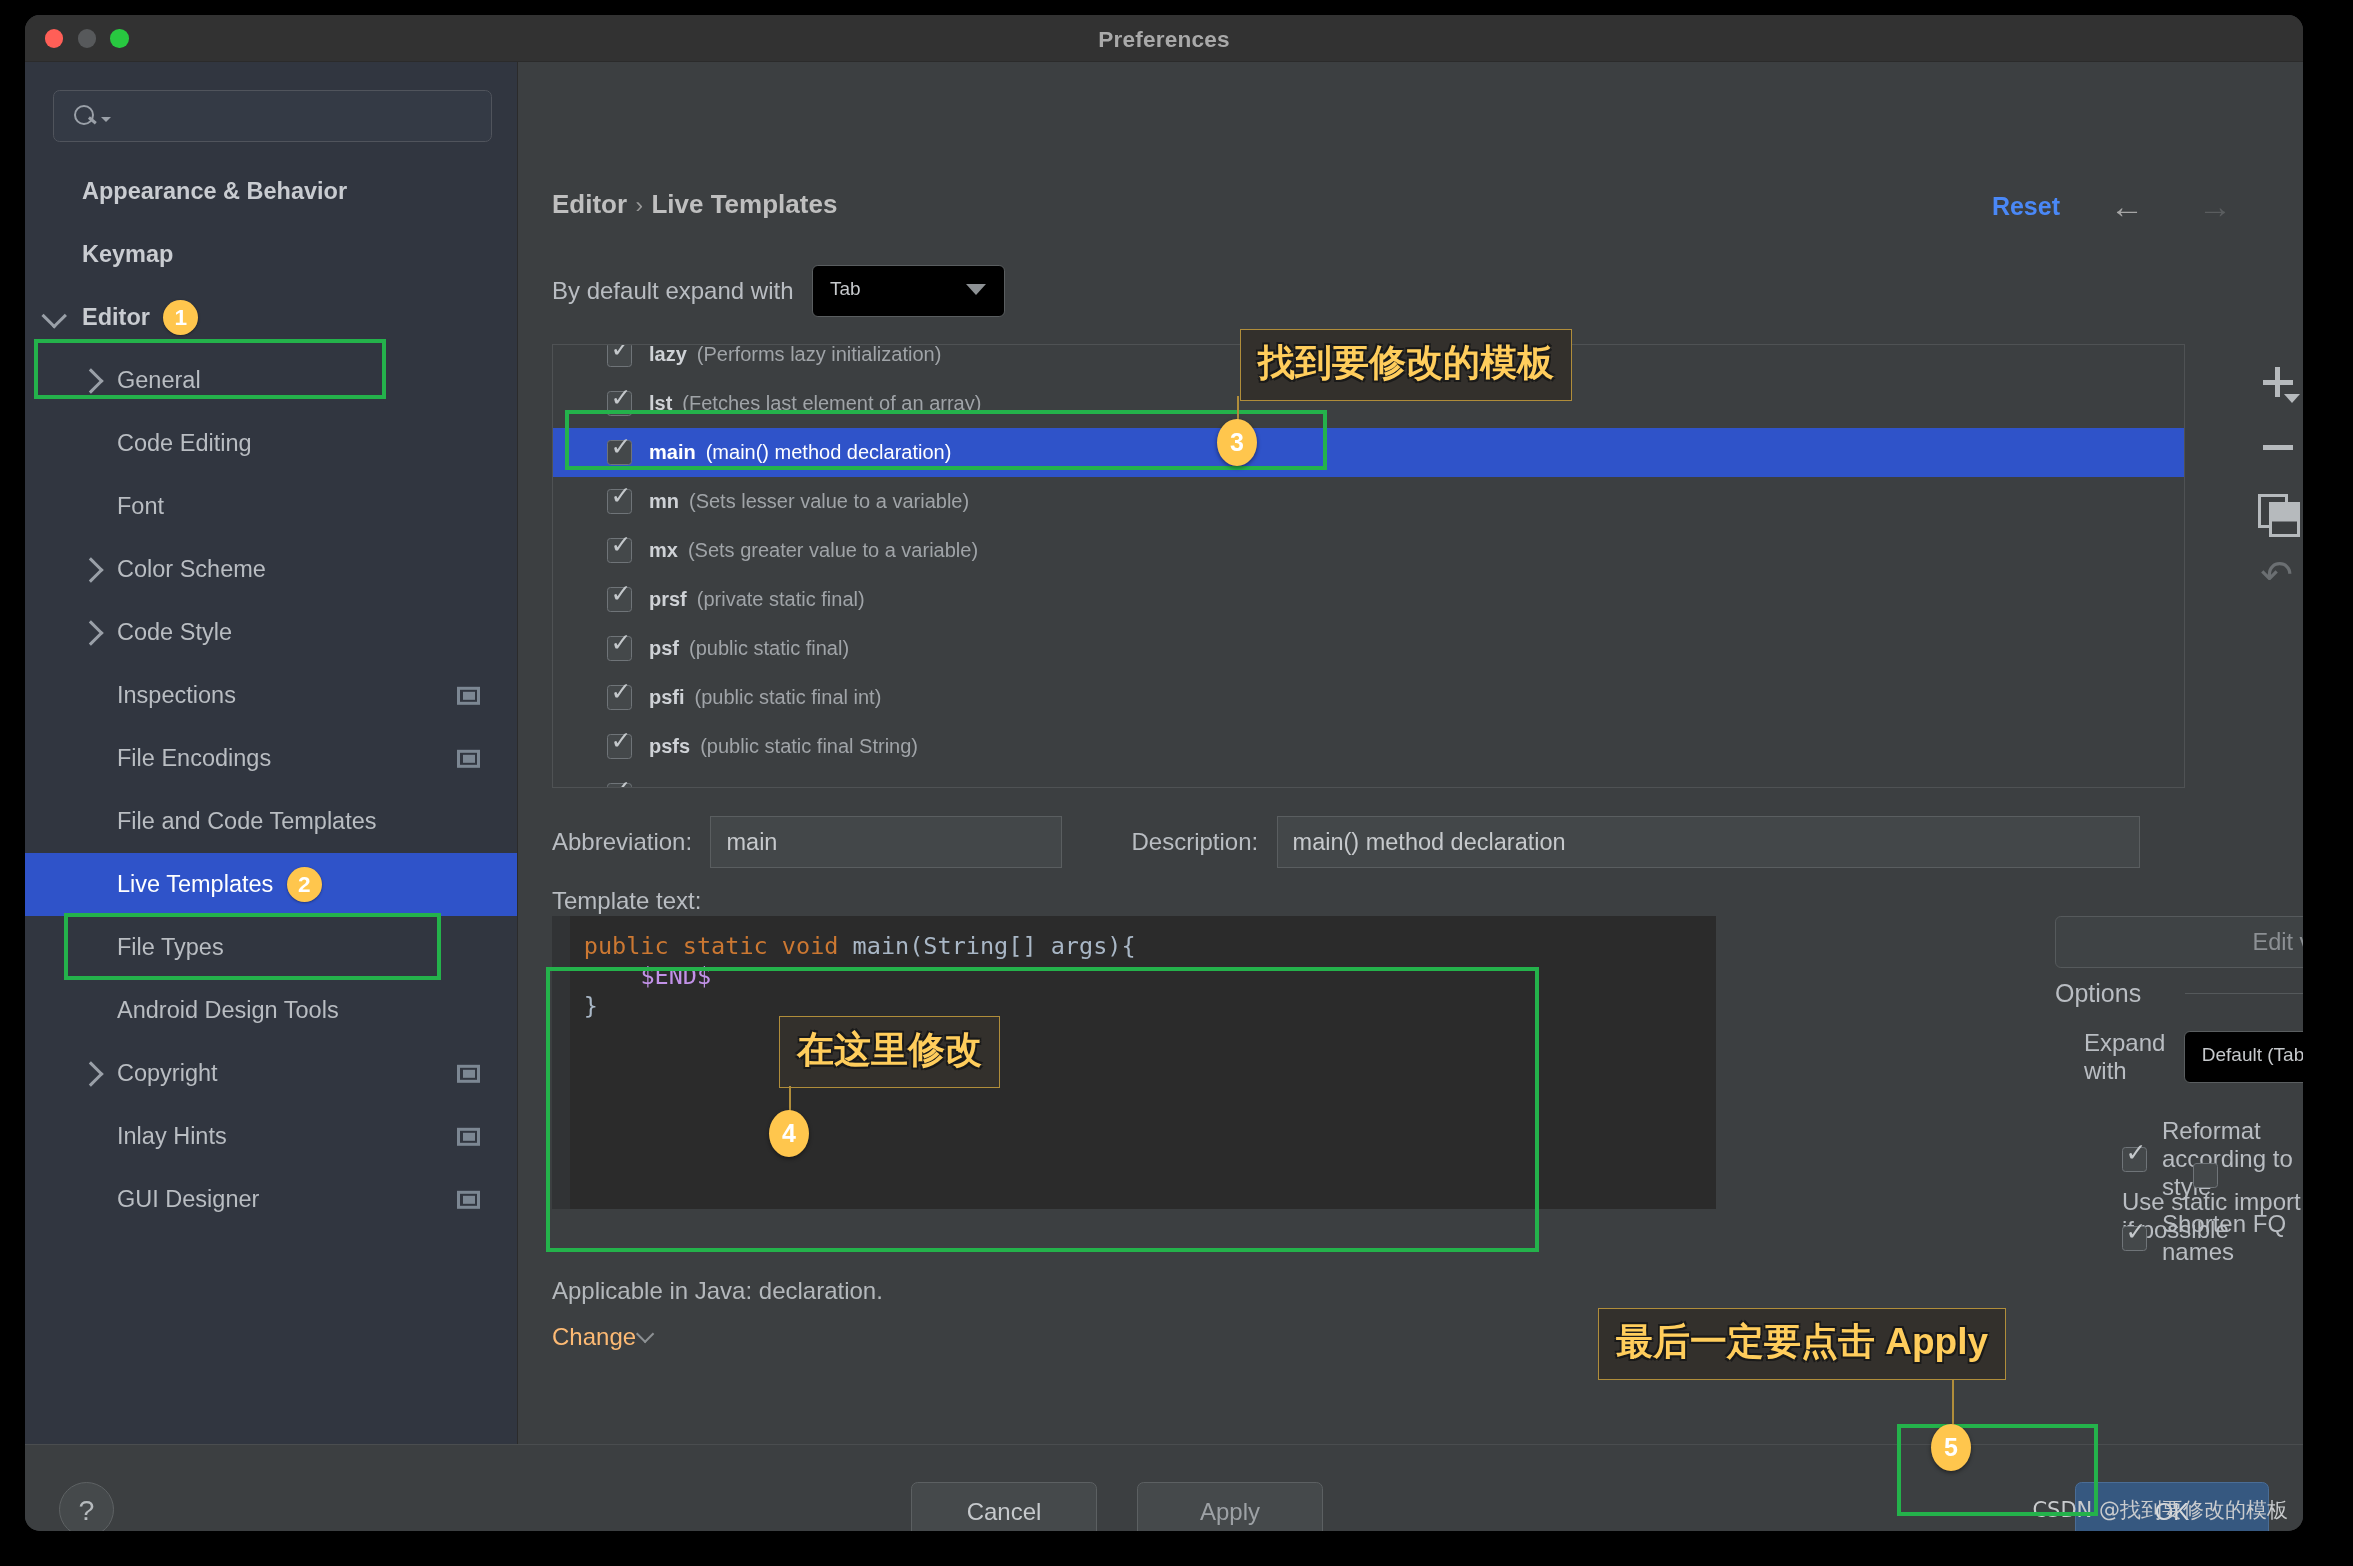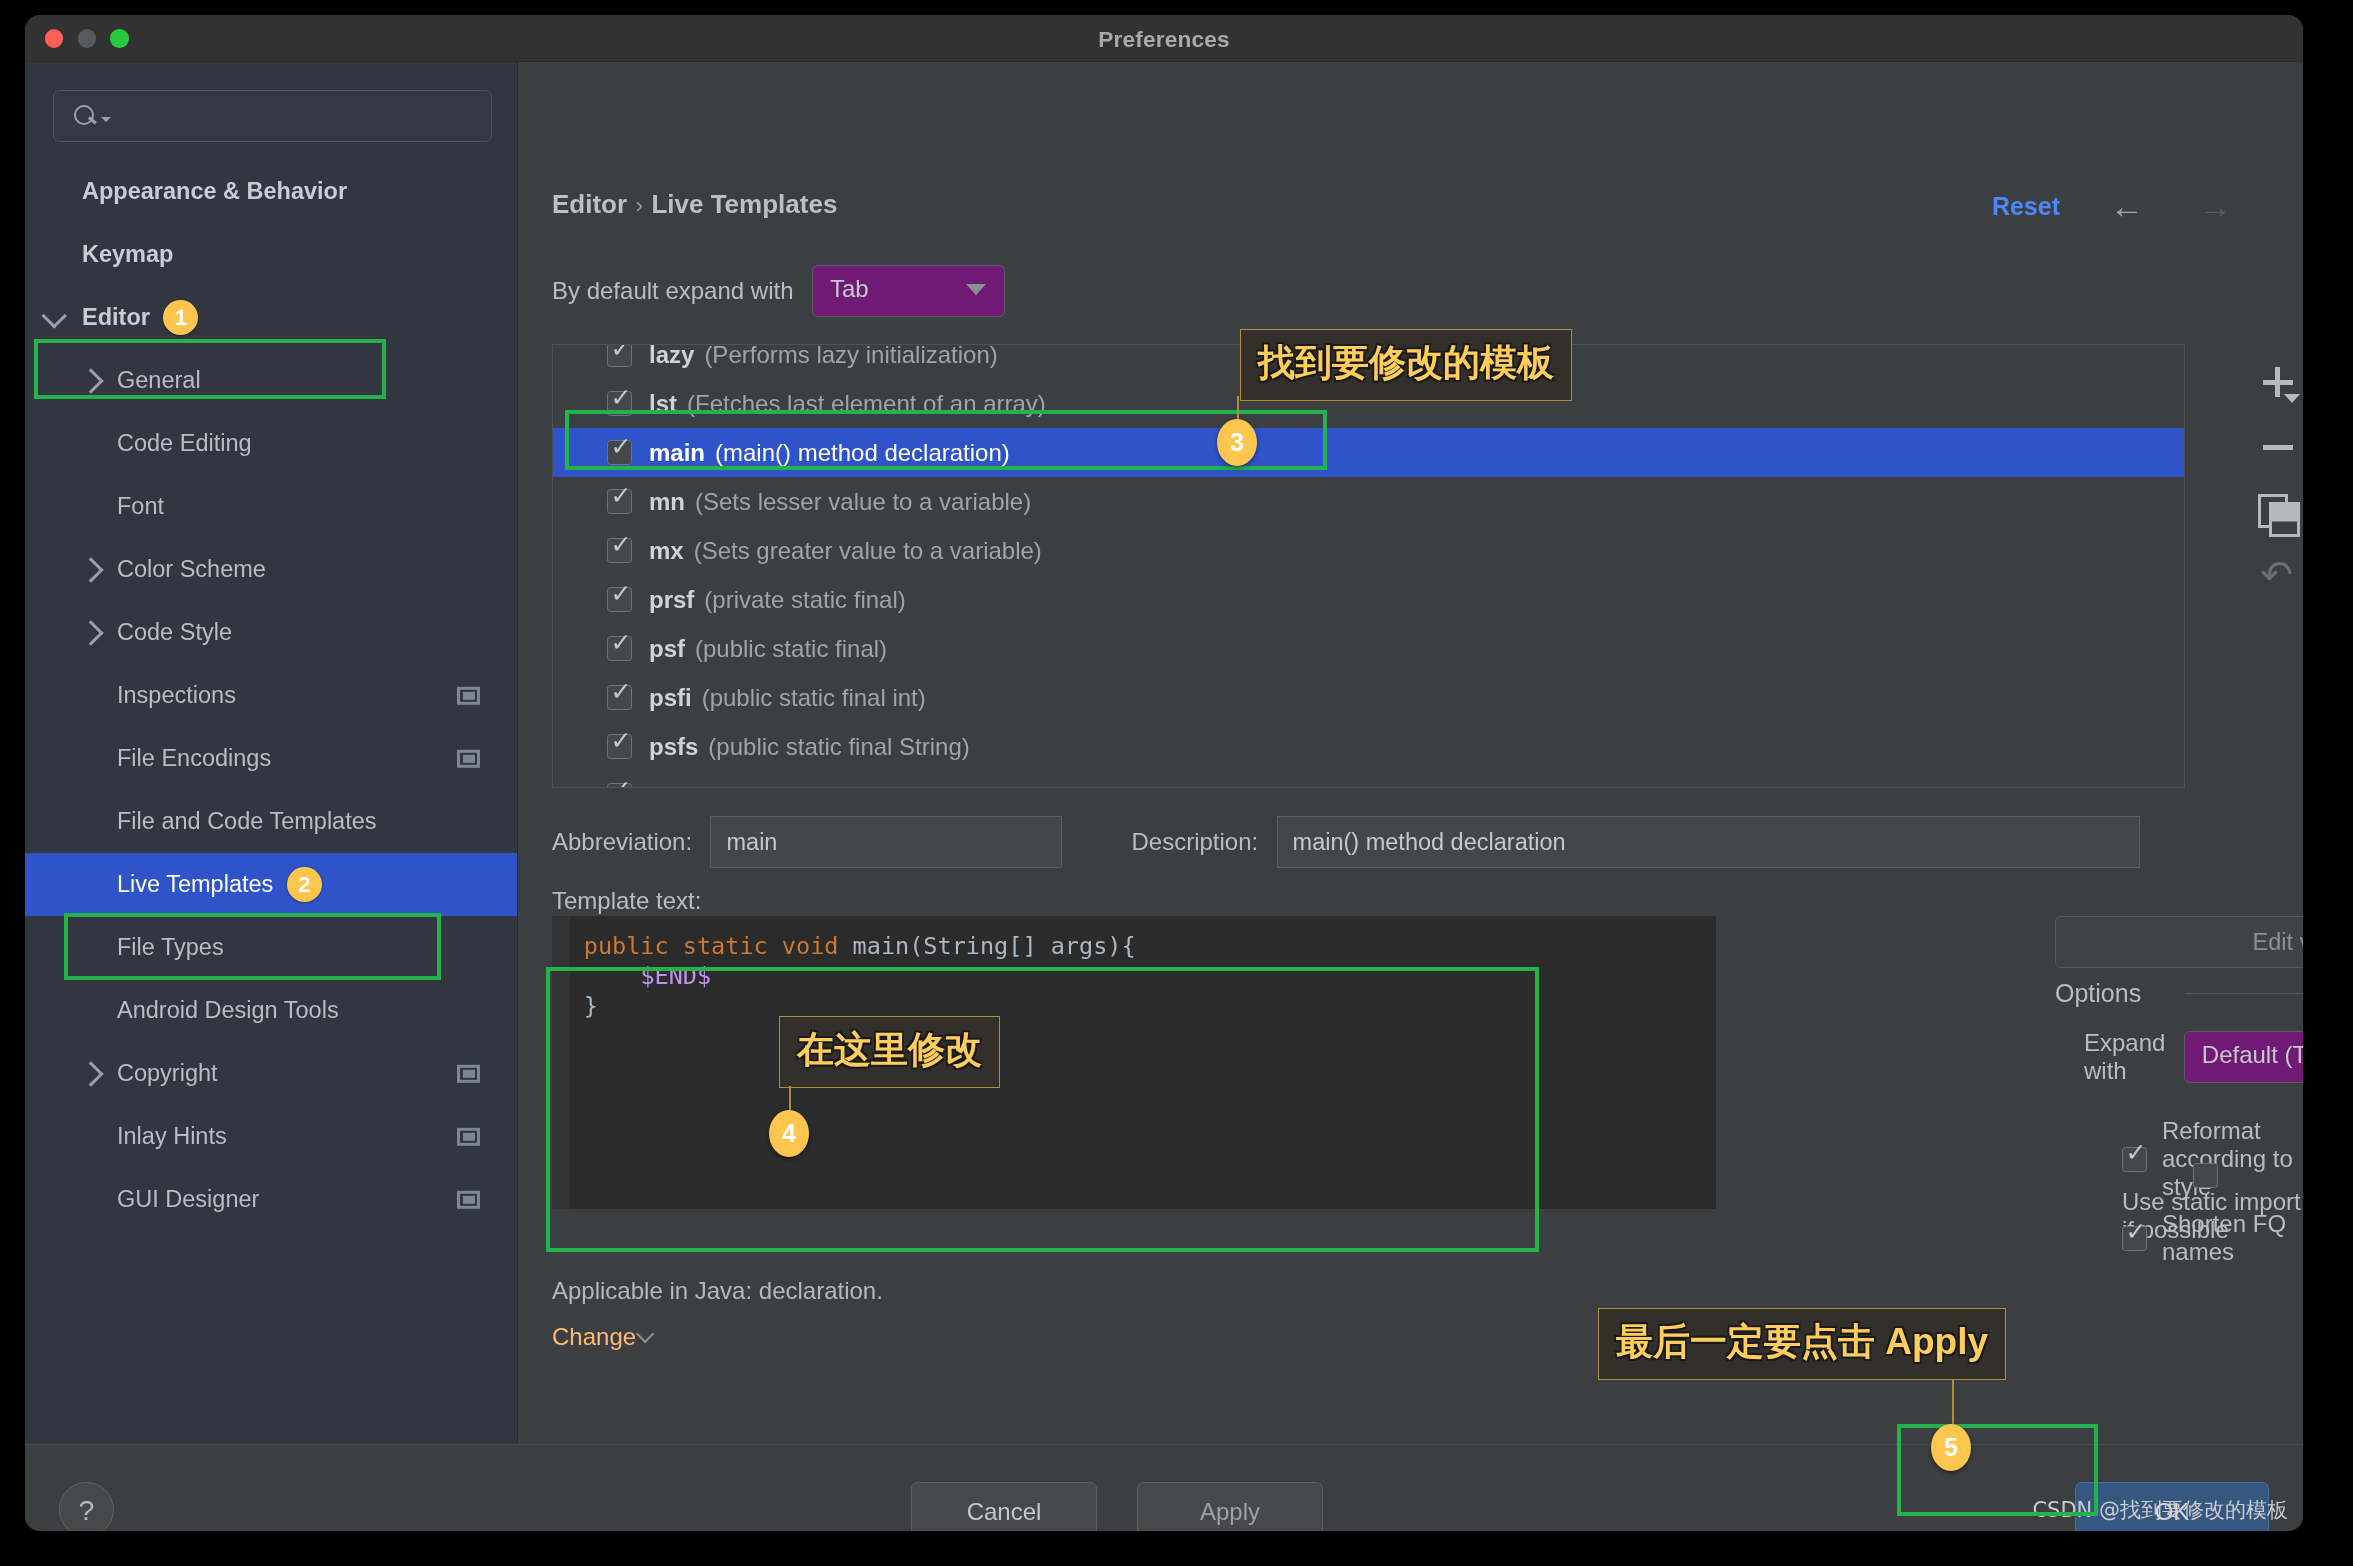--- a/index.html
+++ b/index.html
@@ -133,44 +133,44 @@
   }
   .nav-arrow-btn.back { right: 159px; color: #a6a6a6; }
   .nav-arrow-btn.fwd  { right: 71px;  color: #5a5d5f; }
 
   .expand-row {
     position: absolute; left: 34px; top: 203px;
     display: flex; align-items: center; gap: 18.4px;
   }
   .expand-row .lbl { font-size: 24px; color: #b9bdc2; }
   .combo {
-    background: #701a75; border: 0.8px solid #5a5e60; border-radius: 5.9px;
+    background: #000000; border: 0.8px solid #5a5e60; border-radius: 5.9px;
     height: 52px; display: flex; align-items: center;
     padding: 0 0 4px 17px; min-width: 193px;
-    color: #c6c9cc; font-size: 24px; position: relative;
+    color: #c6c9cc; font-size: 19px; position: relative;
   }
   .combo .caret {
     margin-left: auto; margin-right: 18.4px;
     width: 0; height: 0;
     border-left: 10px solid transparent; border-right: 10px solid transparent;
     border-top: 11.7px solid #8d9194;
   }
 
   
   .list-panel {
     position: absolute; left: 34px; top: 282px;
     width: 1633px; height: 444px;
     background: #3c3f41;
     border: 0.8px solid #4f5254;
     overflow: hidden;
   }
   .tpl-row {
     height: 49px; display: flex; align-items: center;
     padding-left: 54px; white-space: nowrap;
-    font-size: 24px; color: #a9adb1;
+    font-size: 20px; color: #a9adb1;
   }
   .tpl-row.first { margin-top: -15px; }
   .tpl-row.sel { background: #2f53c9; }
   .tpl-row.sel .abbr, .tpl-row.sel .desc { color: #ffffff; }
   .cb {
     width: 25px; height: 25px; border: 1.7px solid #6f7478; border-radius: 3.4px;
     background: #44484a; margin-right: 17px; position: relative; flex: none;
   }
   .cb.checked::after {
     content: "✓"; position: absolute; left: 2.5px; top: -7.5px;

